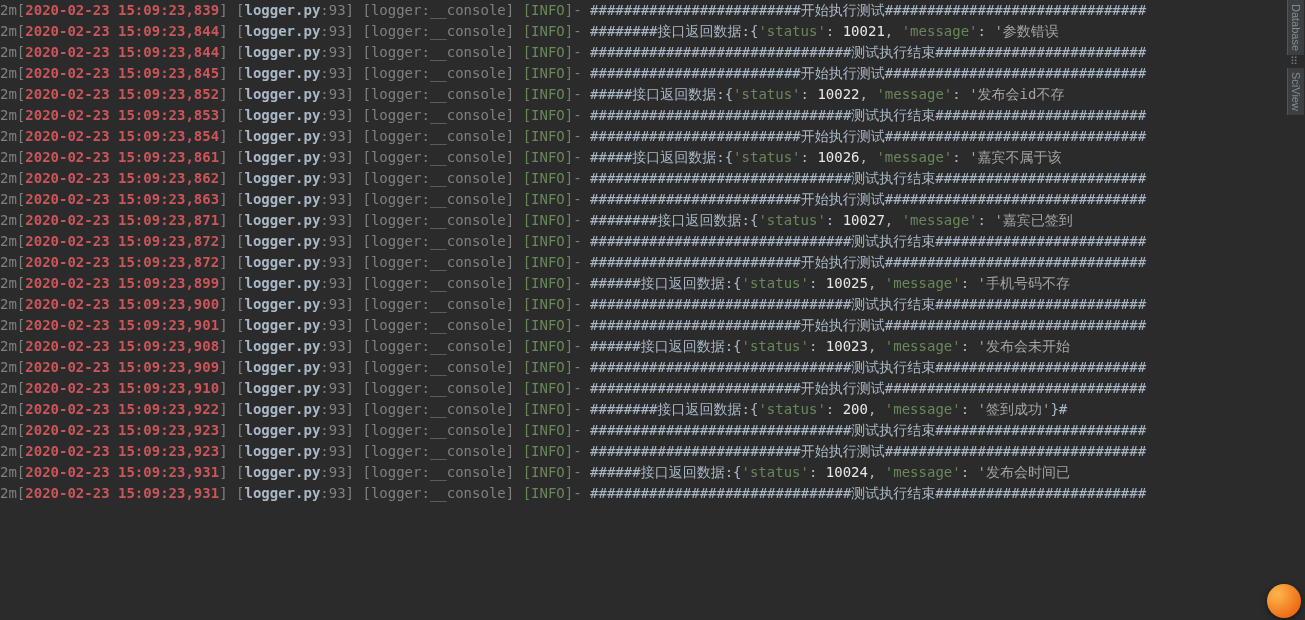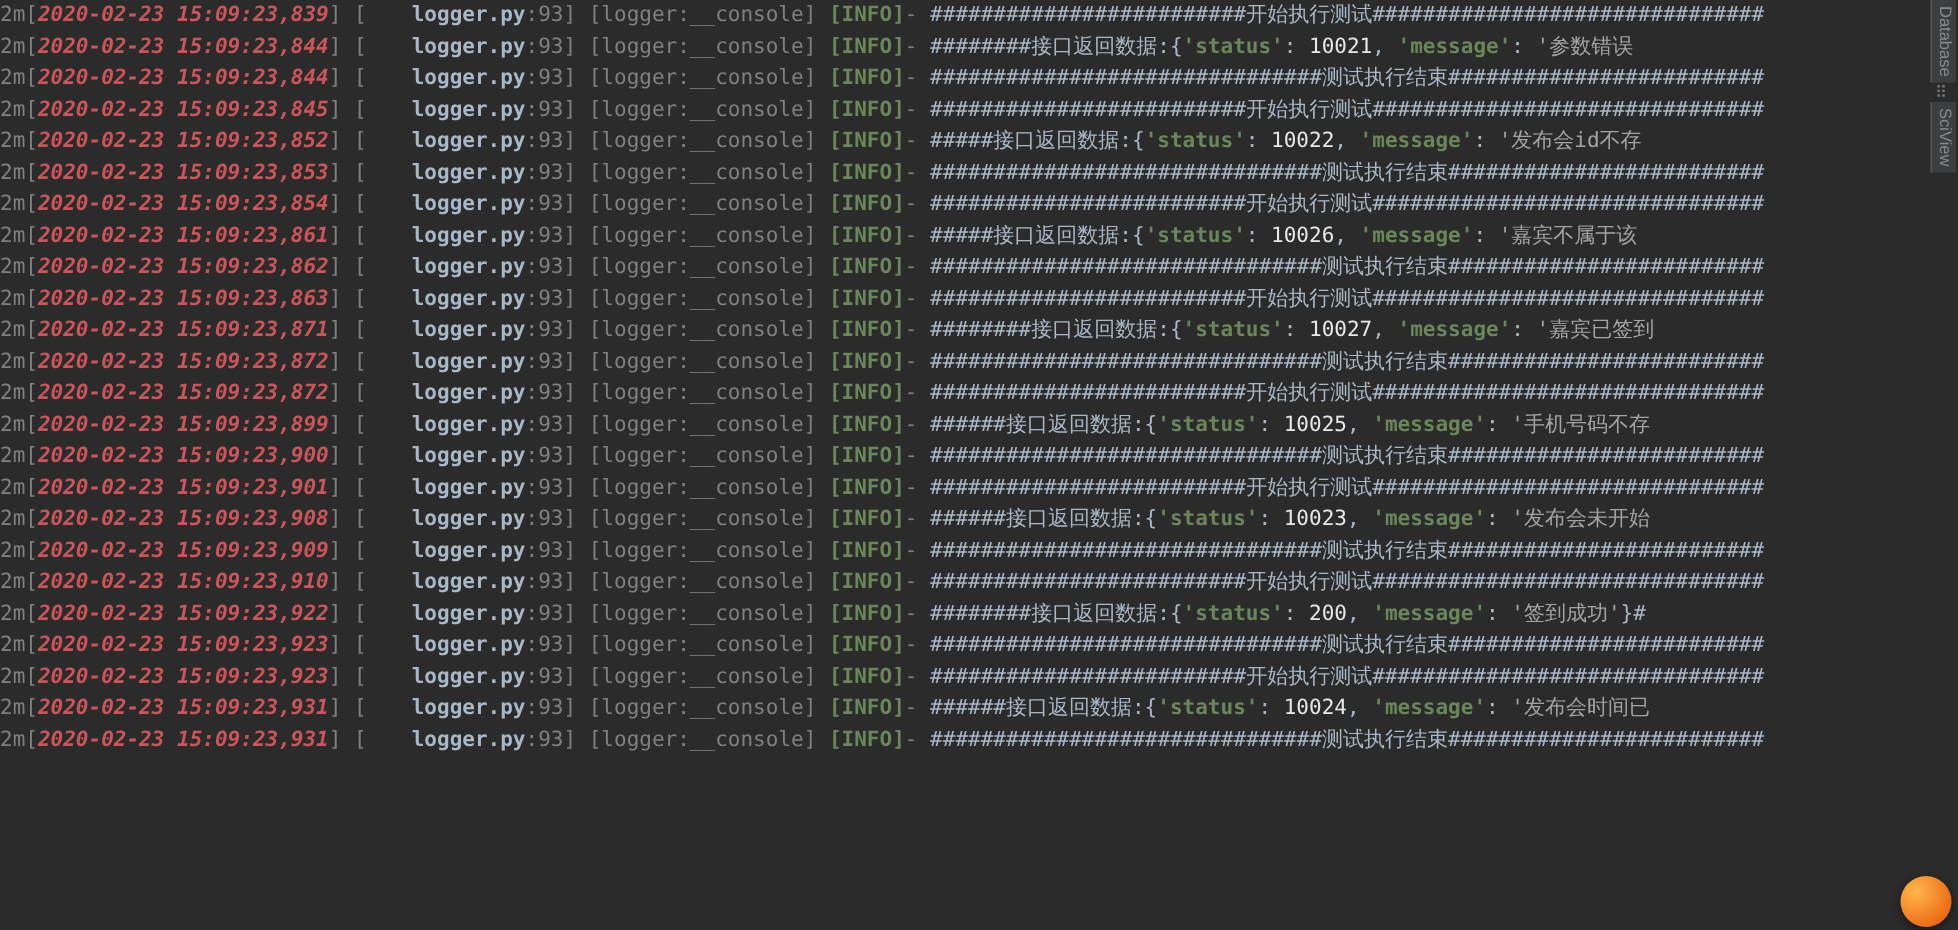--- a/index.html
+++ b/index.html
@@ -9,25 +9,25 @@
     line-height:21px;
     color:#a9b7c6;
     white-space:pre;
     padding:0;
     width:1285px;
     height:620px;
     overflow:hidden;
   }
   .ln{display:block;height:21px;}
   .gray{color:#808080;}
-  .ts{color:#cc5559;font-style:italic;font-weight:bold;}
-  .file{color:#a9b7c6;font-weight:bold;margin-left:30px;}
-  .info{color:#6a8759;font-weight:bold;}
+  .ts{color:#cc5559;font-weight:bold;}
+  .file{color:#a9b7c6;font-weight:bold;}
+  .info{color:#6a8759;}
   .plain{color:#a9b7c6;}
-  .key{color:#6a8759;font-weight:bold;}
+  .key{color:#6a8759;}
   .val-str{color:#a3a3a3;}
   .val-num{color:#e8e8e8;text-align:center;}
   
   #right-tools{
     position:absolute;
     top:0;right:0;
     width:18px;
     height:200px;
     font-family:sans-serif;
     color:#8a8a8a;

